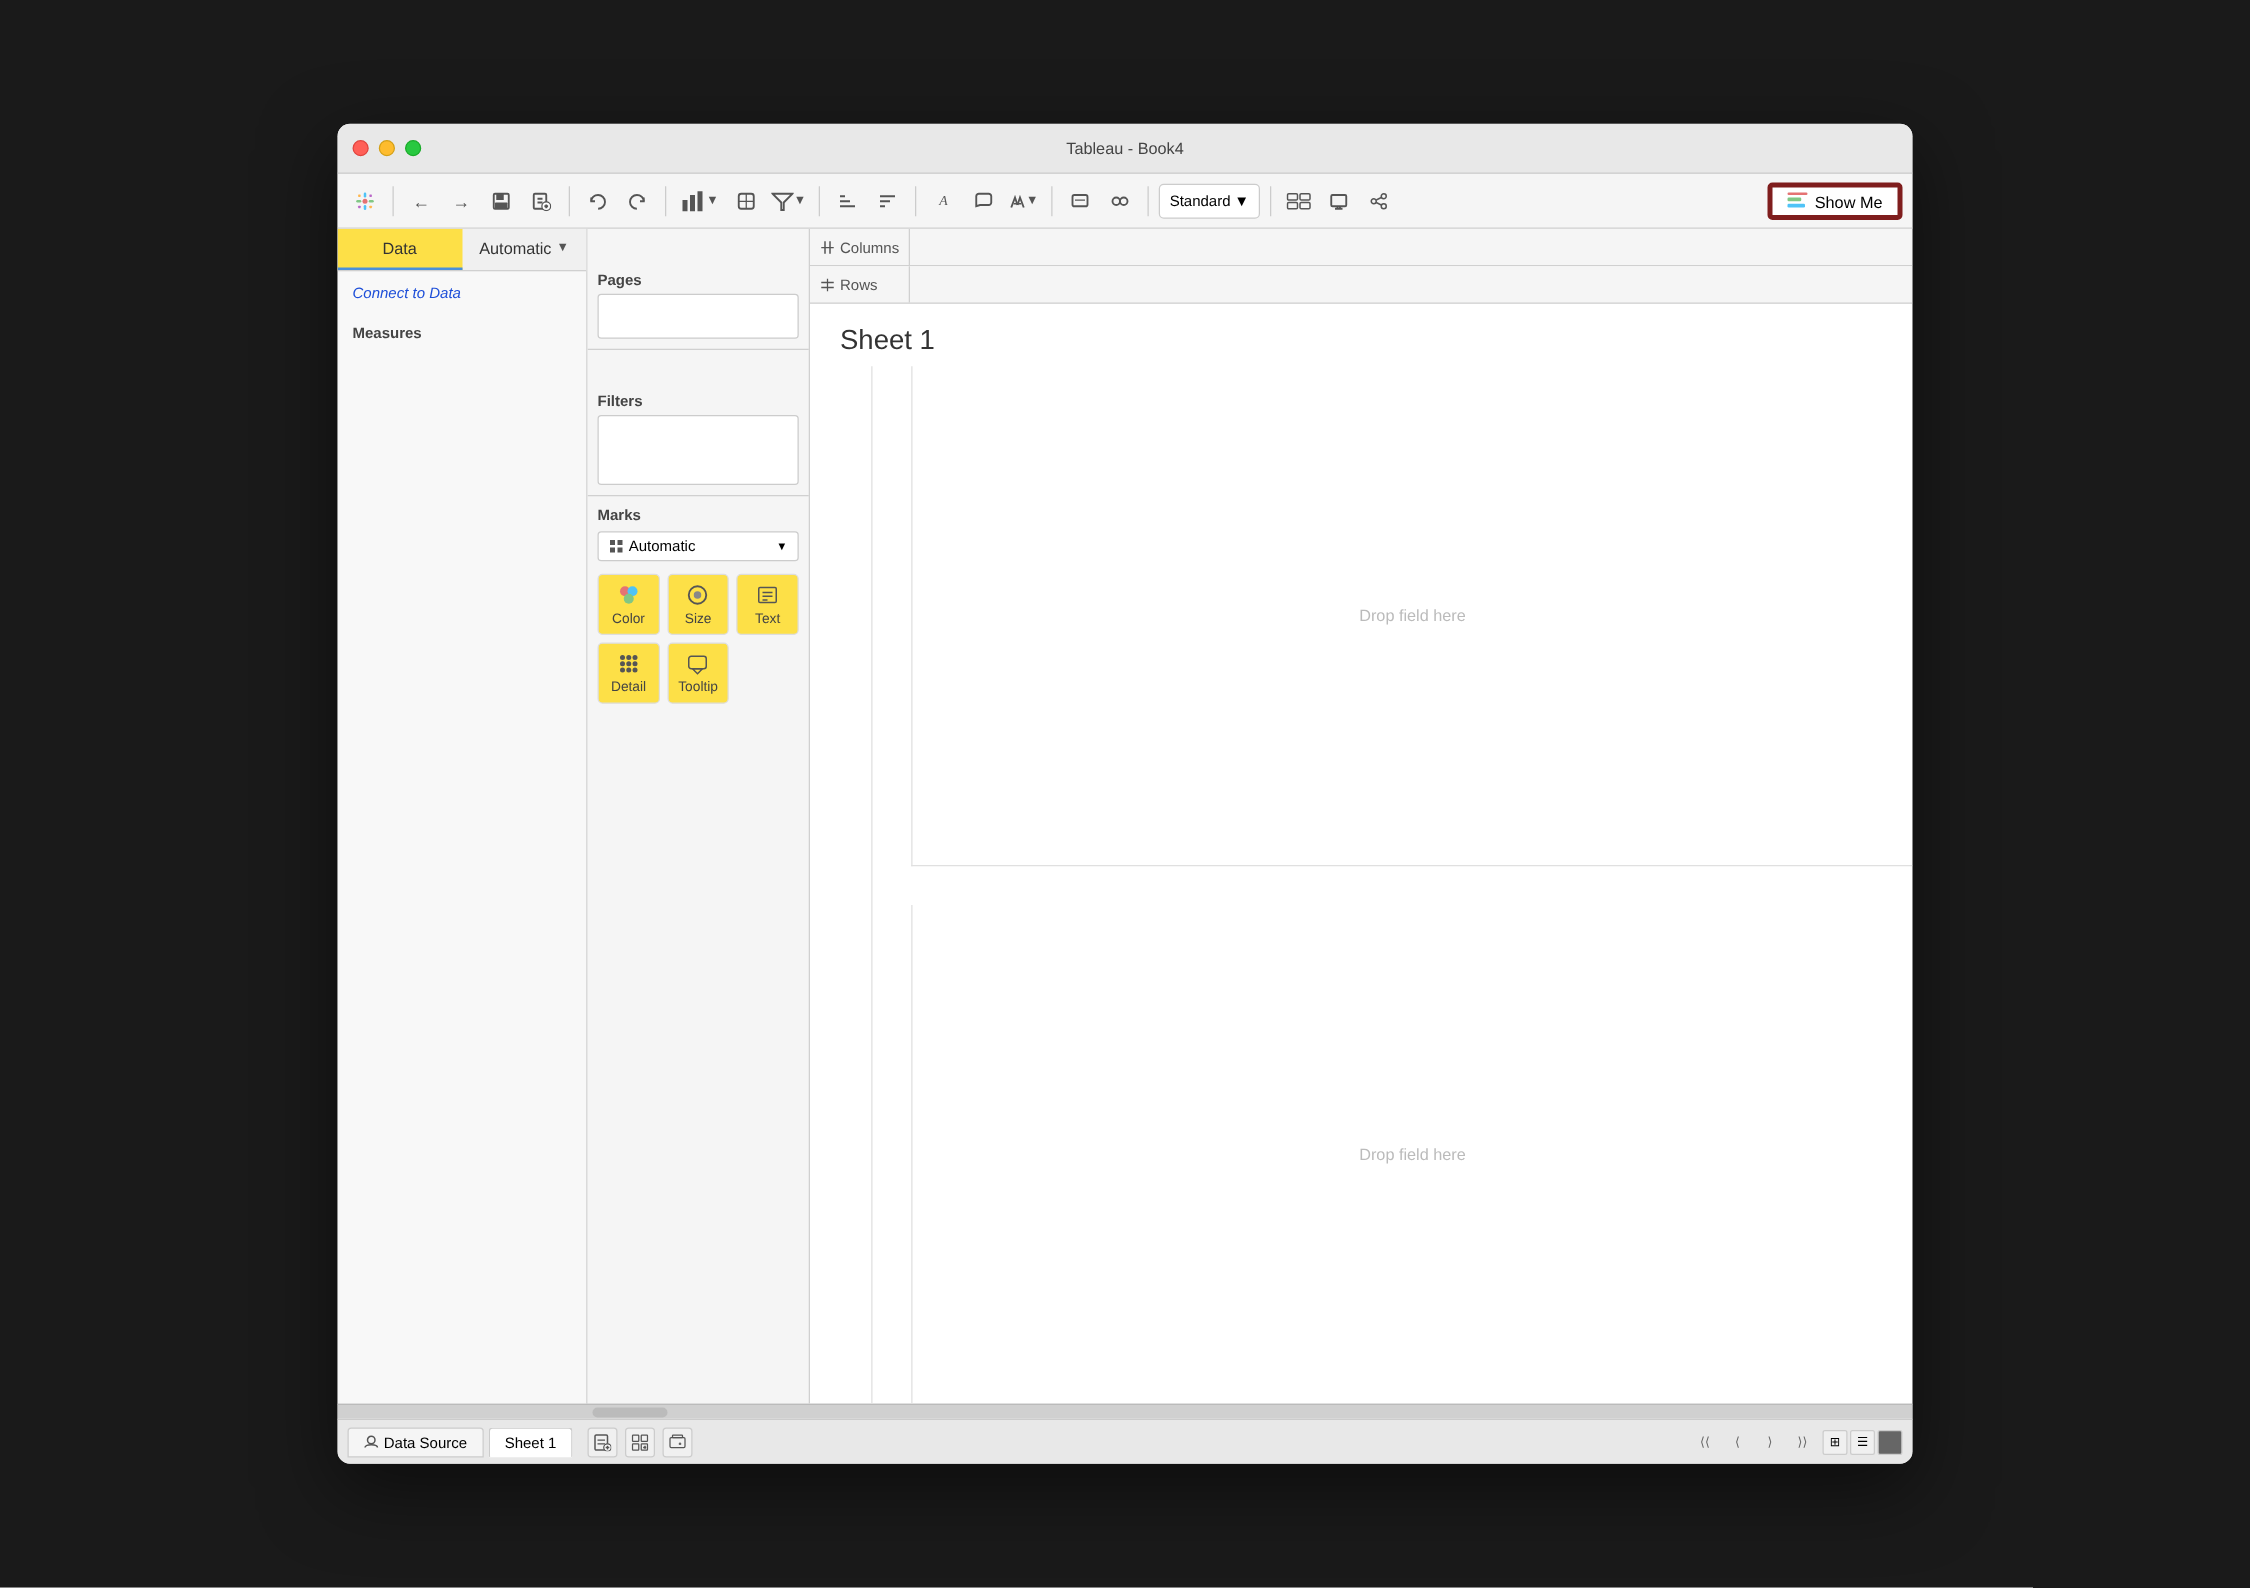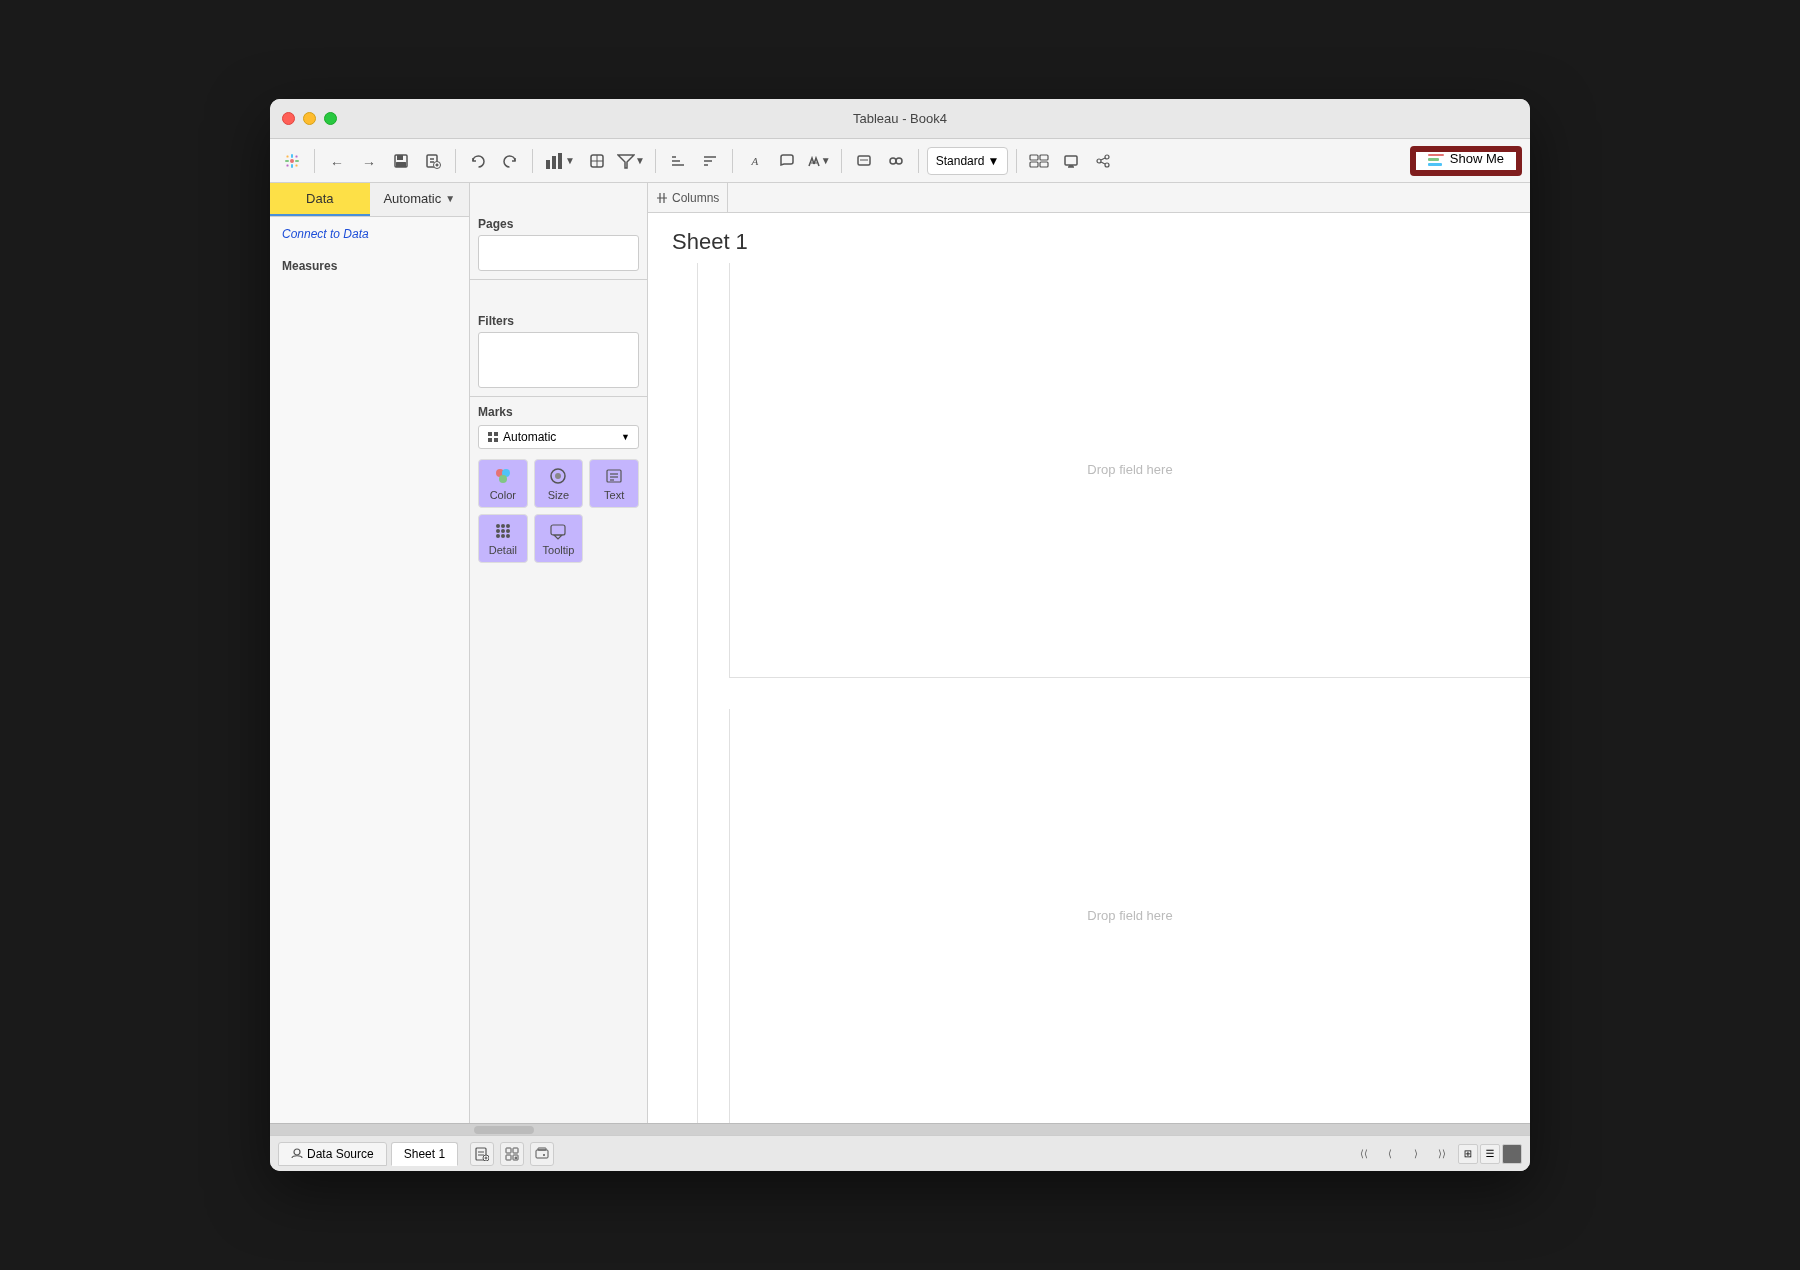--- a/index.html
+++ b/index.html
@@ -91,25 +91,25 @@
       border: 1px solid #ccc;
       border-radius: 4px;
       background: white;
       font-size: 12px;
       cursor: pointer;
       height: 28px;
     }
     .show-me-btn {
       margin-left: auto;
       display: flex;
-      align-items: flex-end;
+      align-items: flex-start;
       gap: 6px;
       padding: 4px 12px;
       background: white;
-      border: 6px solid #7f1d1d;
+      border: 4px solid #7f1d1d;
       border-radius: 4px;
       font-size: 13px;
       cursor: pointer;
       height: 30px;
       font-weight: 500;
     }
     .show-me-icon {
       width: 16px;
       height: 12px;
       display: flex;
@@ -238,21 +238,21 @@
       grid-template-columns: 1fr 1fr 1fr;
       gap: 6px;
     }
     .mark-card {
       display: flex;
       flex-direction: column;
       align-items: center;
       padding: 6px 4px;
       border: 1px solid #ddd;
       border-radius: 4px;
-      background: #c4b5fd;
+      background: #fde047;
       cursor: pointer;
       font-size: 11px;
       color: #444;
       gap: 3px;
     }
     .mark-card svg { width: 20px; height: 20px; }
     
     .canvas-area {
       flex: 1;
       background: white;
@@ -692,20 +692,31 @@
             <svg width="12" height="12" viewBox="0 0 12 12">
               <line x1="4" y1="1" x2="4" y2="11" stroke="#555" stroke-width="1.2"></line>
               <line x1="8" y1="1" x2="8" y2="11" stroke="#555" stroke-width="1.2"></line>
               <line x1="1" y1="6" x2="11" y2="6" stroke="#555" stroke-width="1"></line>
             </svg>
             <span style="font-size:12px; color:#555;">Columns</span>
           </div>
           <div class="shelf-content"></div>
         </div>
 
+        <div class="shelves-row">
+          <div class="shelf-label-inline">
+            <svg width="12" height="12" viewBox="0 0 12 12">
+              <line x1="1" y1="4" x2="11" y2="4" stroke="#555" stroke-width="1.2"></line>
+              <line x1="1" y1="8" x2="11" y2="8" stroke="#555" stroke-width="1.2"></line>
+              <line x1="6" y1="1" x2="6" y2="11" stroke="#555" stroke-width="1"></line>
+            </svg>
+            <span style="font-size:12px; color:#555;">Rows</span>
+          </div>
+          <div class="shelf-content"></div>
+        </div>
 
         <div class="view-area">
           <div class="sheet-title">Sheet 1</div>
           <div class="canvas-content">
             <div class="vertical-drop drop-zone"></div>
             <div class="drop-zone drop-zone-top">
               <span>Drop field here</span>
             </div>
             <div style="grid-column:1; grid-row:2;"></div>
             <div class="drop-zone drop-zone-bottom">

